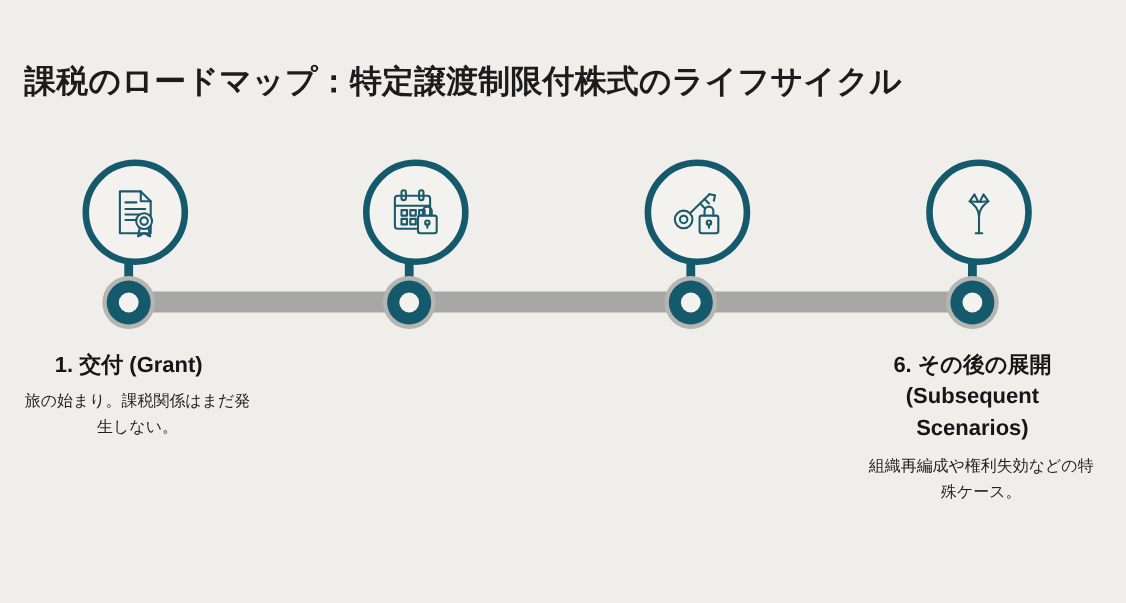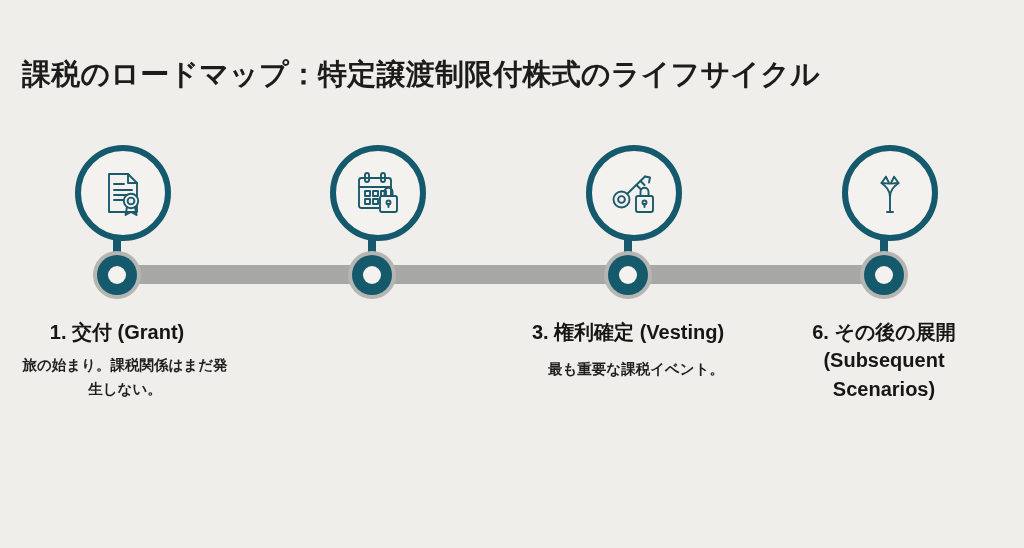--- a/index.html
+++ b/index.html
@@ -131,21 +131,20 @@
     font-weight: bold;
     line-height: 1.42;
     color: #161616;
     margin: 0;
   }
   .stage-desc {
     font-size: 14.5px;
     line-height: 1.62;
     color: #1f1f1f;
     margin: 10px 0 0 16px;
-    font-weight: bold;
   }
   .stage.s0 .stage-desc { margin-top: 8px; }
   .stage.s2 .stage-desc { margin-top: 12px; }
 </style>
 </head>
 <body>
 
 <div id="infographic">
 
   <h1 class="title">課税のロードマップ：特定譲渡制限付株式のライフサイクル</h1>
@@ -220,40 +219,37 @@
           <path d="M29.5 26 v-4.2 a4 4 0 0 1 8 0 V26"></path>
           <circle cx="33.5" cy="32.5" r="2"></circle>
           <line x1="33.5" y1="34" x2="33.5" y2="37"></line>
         </svg>
       </span>
     </div>
     <div class="stem"></div>
     <div class="node">
         <span class="hole"></span>
       </div>
-    <div class="labels">
-      <p class="stage-title">3. 権利確定 (Vesting)</p>
-      <p class="stage-desc">最も重要な課税イベント。</p>
-    </div>
   </div>
 
   <div class="stage s3">
     <div class="bubble">
       <span>
         <svg width="46" height="46" viewBox="0 0 46 46" fill="none" stroke="#1c5a6b" stroke-width="1.9" stroke-linecap="round" stroke-linejoin="round">
           <path d="M23 42 V27 c0 -7 -4 -10.5 -8.5 -14"></path>
           <path d="M23 27 c0 -7 4 -10.5 8.5 -14"></path>
           <path d="M14.5 13 l7.8 0.6 l-3.4 -6.9 Z" fill="#f3f2ee"></path>
           <path d="M31.5 13 l-7.8 0.6 l3.4 -6.9 Z" fill="#f3f2ee"></path>
           <path d="M20 42 h6"></path>
         </svg>
       </span>
     </div>
     <div class="stem"></div>
     <div class="node">
         <span class="hole"></span>
       </div>
     <div class="labels">
       <p class="stage-title">6. その後の展開 (Subsequent Scenarios)</p>
+      <p class="stage-desc">組織再編成や権利失効などの特殊ケース。</p>
     </div>
   </div>
 
 </div>
 
 </body></html>

